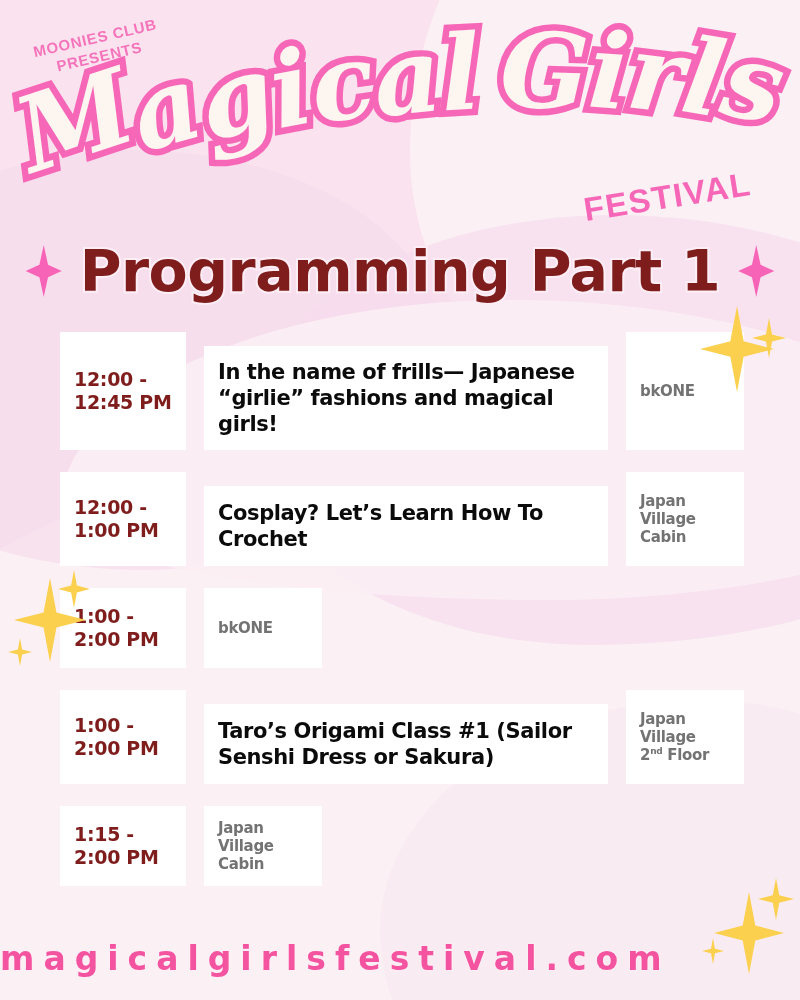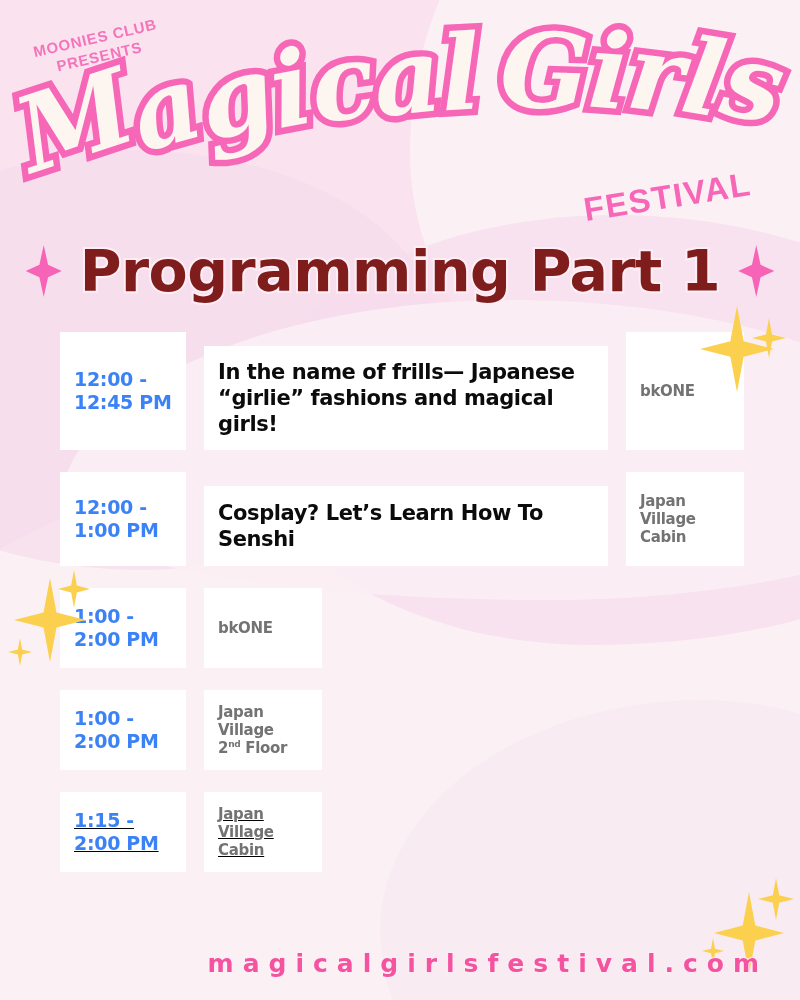--- a/index.html
+++ b/index.html
@@ -173,21 +173,21 @@
   }
   .cell-time  { width: 126px; flex: 0 0 126px; }
   .cell-title { flex: 1 1 auto; margin-top: 14px; }
   .cell-loc   { width: 118px; flex: 0 0 118px; }
 
   .t-time {
     font-family: "DejaVu Sans", sans-serif;
     font-weight: 700;
     font-size: 19px;
     line-height: 1.22;
-    color: #3b82f6;
+    color: #7f1d1d;
     letter-spacing: -.3px;
     white-space: pre-line;
   }
   .t-title {
     font-family: "DejaVu Sans", sans-serif;
     font-weight: 700;
     font-size: 21px;
     line-height: 1.24;
     color: #0b0b0b;
     letter-spacing: -.4px;
@@ -201,21 +201,21 @@
     letter-spacing: -.3px;
     white-space: pre-line;
   }
   .t-loc sup { font-size: .6em; vertical-align: super; }
 
   
   .row-0 .cell { min-height: 86px; }
   .row-1 .cell { min-height: 80px; }
   .row-2 .cell { min-height: 80px; }
   .row-3 .cell { min-height: 80px; }
-  .row-4 .cell { min-height: 80px; text-decoration: underline; }
+  .row-4 .cell { min-height: 80px; }
 
   
   .spark {
     position: absolute;
     background: #fbd04f;
     clip-path: polygon(50% 0%, 59% 41%, 100% 50%, 59% 59%, 50% 100%, 41% 59%, 0% 50%, 41% 41%);
     pointer-events: none;
   }
   .sg1 { width: 74px; height: 86px; left: 700px; top: 306px; }
   .sg2 { width: 34px; height: 40px; left: 752px; top: 318px; }
@@ -224,24 +224,24 @@
   .sg5 { width: 24px; height: 28px; left: 8px;   top: 638px; }
   .sg6 { width: 70px; height: 82px; left: 714px; top: 892px; }
   .sg7 { width: 36px; height: 42px; left: 758px; top: 878px; }
   .sg8 { width: 22px; height: 26px; left: 702px; top: 938px; }
 
   
   .footer {
     position: absolute;
     left: 0; bottom: 22px;
     width: 768px;
-    text-align: right;
-    font-family: "DejaVu Sans", sans-serif;
-    font-weight: 700;
-    font-size: 25px;
+    text-align: left;
+    font-family: "DejaVu Sans", sans-serif;
+    font-weight: 700;
+    font-size: 33px;
     letter-spacing: 9px;
     color: #f4539f;
     -webkit-text-stroke: 2px #fdeef6;
     paint-order: stroke fill;
   }
 </style>
 </head>
 <body>
 
 <div id="poster">
@@ -282,41 +282,44 @@
         <div class="cell cell-loc">
           <div class="t-loc">bkONE</div>
         </div>
       </div>
       <div class="row row-1">
         <div class="cell cell-time">
           <div class="t-time">12:00 -
 1:00 PM</div>
         </div>
         <div class="cell cell-title">
-          <div class="t-title">Cosplay? Let’s Learn How To Senshi</div>
+          <div class="t-title">Cosplay? Let’s Learn How To Crochet</div>
         </div>
         <div class="cell cell-loc">
           <div class="t-loc">Japan
 Village
 Cabin</div>
         </div>
       </div>
       <div class="row row-2">
         <div class="cell cell-time">
           <div class="t-time">1:00 -
 2:00 PM</div>
         </div>
         <div class="cell cell-loc">
           <div class="t-loc">bkONE</div>
         </div>
       </div>
       <div class="row row-3">
         <div class="cell cell-time">
           <div class="t-time">1:00 -
 2:00 PM</div>
+        </div>
+        <div class="cell cell-title">
+          <div class="t-title">Taro’s Origami Class #1 (Sailor Senshi Dress or Sakura)</div>
         </div>
         <div class="cell cell-loc">
           <div class="t-loc">Japan<br>Village<br>2<sup>nd</sup> Floor</div>
         </div>
       </div>
       <div class="row row-4">
         <div class="cell cell-time">
           <div class="t-time">1:15 -
 2:00 PM</div>
         </div>

